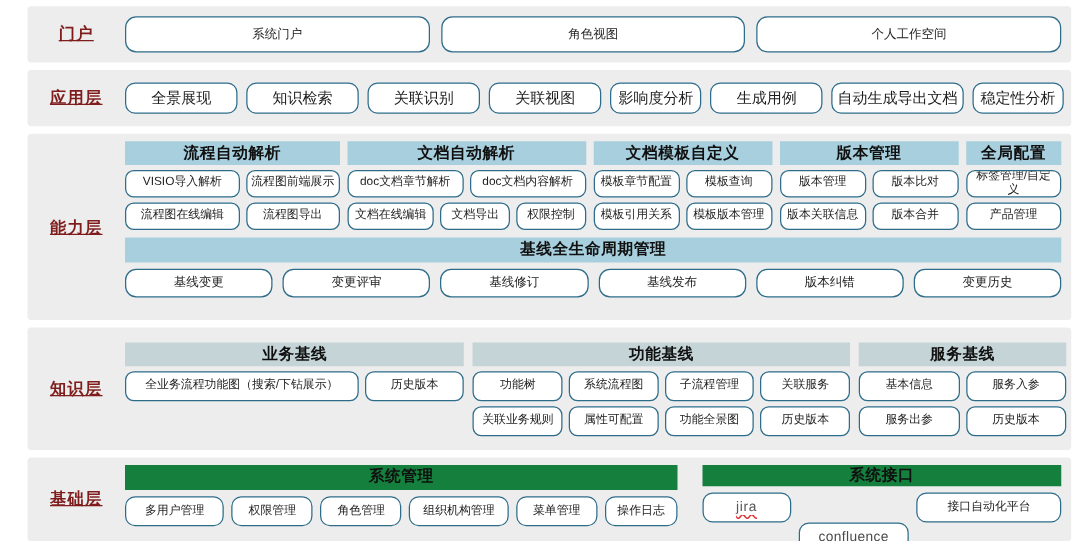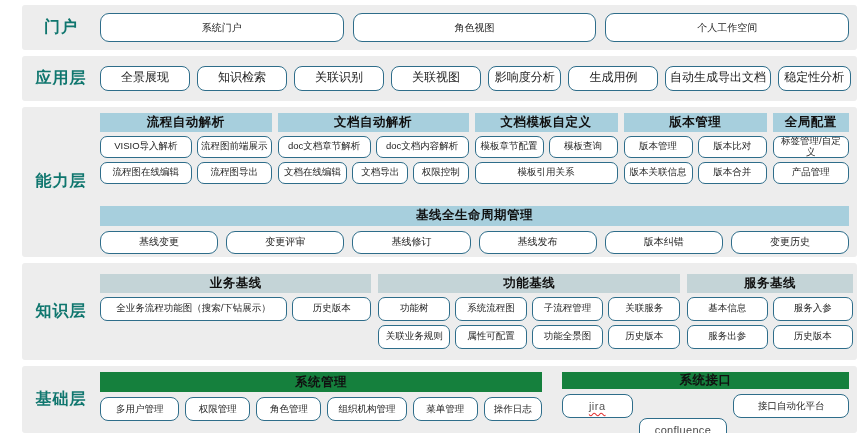--- a/index.html
+++ b/index.html
@@ -17,21 +17,21 @@
   
   .row{
     background:#ededed;
     border-radius:3px;
     display:flex;align-items:stretch;
     box-sizing:border-box;
   }
   .row-label{
     flex:0 0 78px;
     display:flex;align-items:center;justify-content:center;
-    font-size:16px;font-weight:bold;letter-spacing:1px;color:#0f766e;
+    font-size:13px;font-weight:bold;letter-spacing:1px;color:#7f1d1d;text-decoration:underline;
   }
   .row-body{flex:1 1 auto;display:flex;flex-direction:column;justify-content:center;}
 
   
   .pill{
     border:1.3px solid #2e6d8a;
     border-radius:7px;
     background:#ffffff;
     display:flex;align-items:center;justify-content:center;
     text-align:center;
@@ -50,21 +50,21 @@
   
   .app{height:45px;}
   .app .row-body{flex-direction:row;align-items:center;gap:7px;padding-right:6px;}
   .app .pill{height:25px;font-size:12px;border-radius:8px;}
   .app .pill.w1{flex:1.08 1 0;}
   .app .pill.w2{flex:0.86 1 0;}
   .app .pill.w3{flex:1.28 1 0;}
 
   
   .cap{height:150px;}
-  .cap .row-body{gap:16px;padding:6px 8px 6px 0;justify-content:flex-start;}
+  .cap .row-body{gap:0;padding:6px 8px 6px 0;justify-content:flex-start;}
   .cap-top{display:flex;gap:6px;align-items:stretch;}
   .cap-group{display:flex;flex-direction:column;gap:4px;}
   .grp-head{
     background:#a7cfdd;color:#101010;
     font-size:12.5px;font-weight:bold;letter-spacing:.5px;
     height:19px;display:flex;align-items:center;justify-content:center;
   }
   .grp-rows{display:flex;flex-direction:column;gap:4px;}
   .grp-line{display:flex;gap:5px;}
   .grp-line .pill{height:22px;flex:1 1 0;}
@@ -179,20 +179,21 @@
 
         <div class="cap-group f15">
           <div class="grp-head">文档模板自定义</div>
           <div class="grp-rows">
             <div class="grp-line">
               <div class="pill">模板章节配置</div>
               <div class="pill">模板查询</div>
             </div>
             <div class="grp-line">
               <div class="pill">模板引用关系</div>
+              <div class="pill">模板版本管理</div>
             </div>
           </div>
         </div>
 
         <div class="cap-group f15">
           <div class="grp-head">版本管理</div>
           <div class="grp-rows">
             <div class="grp-line">
               <div class="pill">版本管理</div>
               <div class="pill">版本比对</div>

